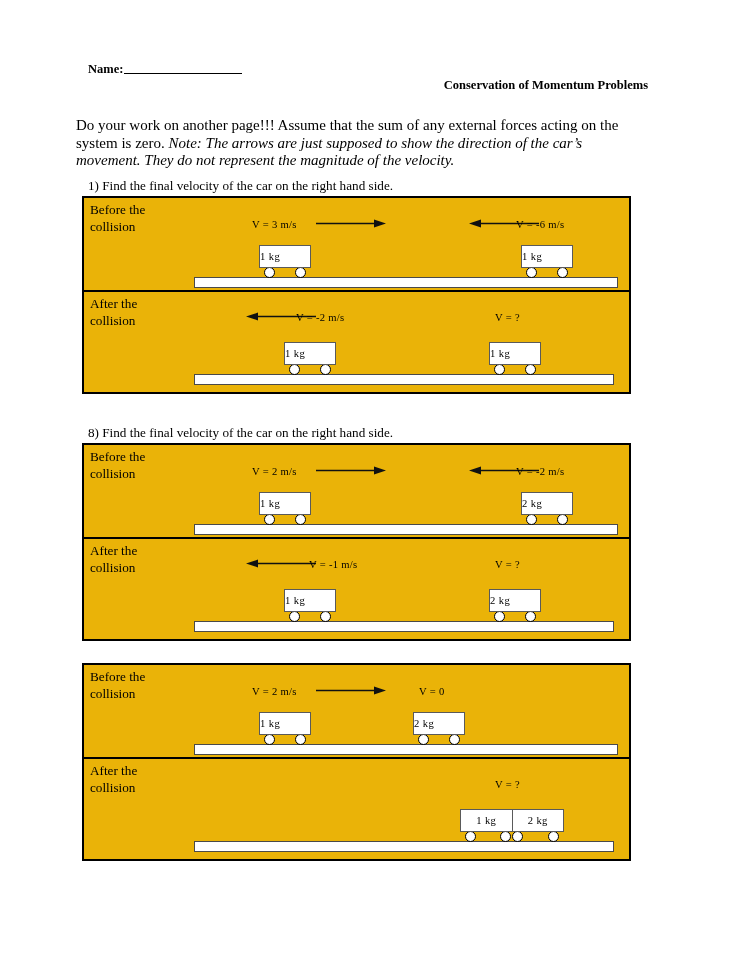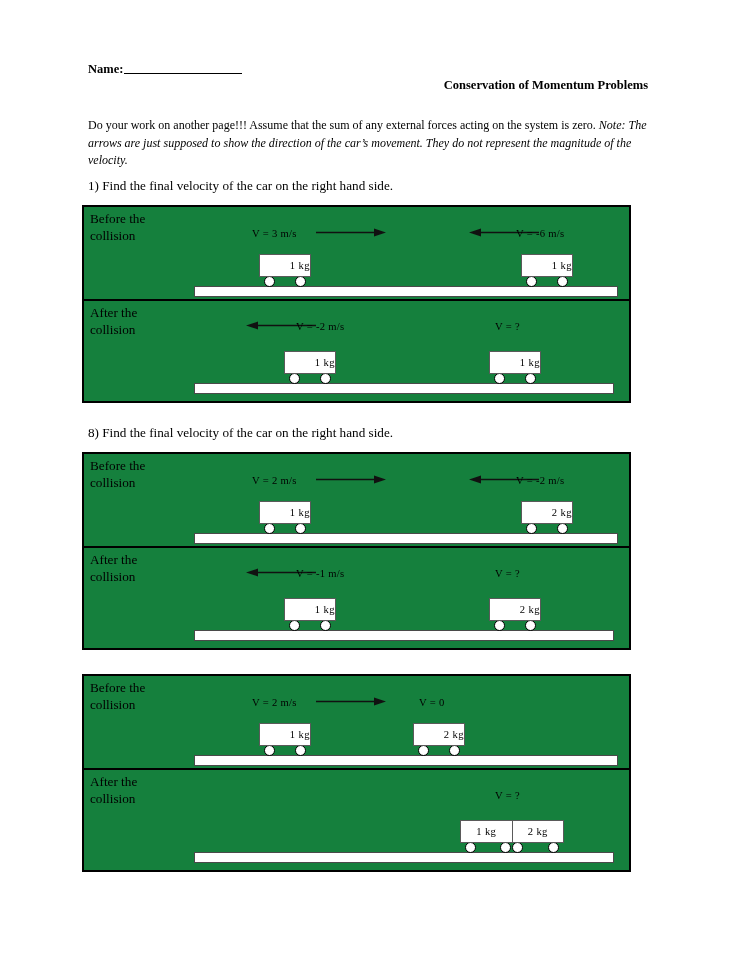--- a/index.html
+++ b/index.html
@@ -47,44 +47,43 @@
   .subtitle {
     font-size: 12.5px;
     font-weight: bold;
     line-height: 15px;
     margin-top: 1px;
     text-align: right;
   }
 
   .intro {
     position: absolute;
-    left: 88px;
+    left: 76px;
     top: 117px;
     width: 566px;
-    font-size: 12px;
+    font-size: 15px;
     line-height: 17.6px;
     text-align: left;
   }
   .intro .ital { font-style: italic; }
 
   
   .problem { position: absolute; left: 82px; width: 549px; }
   .q-text {
     font-size: 13.2px;
     line-height: 16px;
     margin-left: 6px;
     margin-bottom: 2px;
     white-space: nowrap;
   }
 
   .panel {
     border: 2.5px solid #000;
-    background: #15803d;
+    background: #eab308;
     position: relative;
-    margin-top: 11px;
   }
   .row {
     position: relative;
     height: 92px;
   }
   .row.after { height: 102px; }
   .row-divider {
     border-top: 2.5px solid #000;
   }
 
@@ -120,21 +119,21 @@
   }
 
   
   .cart { position: absolute; }
   .cart-body {
     border: 1px solid #5a5a5a;
     background: #fff;
     height: 23px;
     display: flex;
     align-items: center;
-    justify-content: flex-end;
+    justify-content: flex-start;
     position: relative;
     z-index: 2;
   }
   .cart-body.twin {
     display: flex;
     padding: 0;
   }
   .cart-cell {
     flex: 1 1 auto;
     display: flex;
@@ -324,21 +323,21 @@
           <div>After the</div>
           <div>collision</div>
         </div>
 
         <div class="arrow" style="left:162px; top:20px; width:70px;">
           <svg width="70" height="9" viewBox="0 0 70 9">
               <line x1="12" y1="4.5" x2="70" y2="4.5" stroke="#111" stroke-width="1.6"></line>
               <polygon points="12,0.6 0,4.5 12,8.4" fill="#111"></polygon>
             </svg>
         </div>
-        <div class="vlabel" style="left:212px; top:20px;">V = -1 m/s</div>
+        <div class="vlabel" style="left:225px; top:20px;">V = -1 m/s</div>
 
         <div class="vlabel" style="left:411px; top:20px;">V = ?</div>
 
         <div class="cart" style="left:200px; top:50px; width:52px;">
           <div class="cart-body">
             <span class="mass">1 kg</span>
           </div>
           <div class="wheels">
             <div class="wheel" style="left:5px;"></div>
             <div class="wheel" style="left:36px;"></div>

